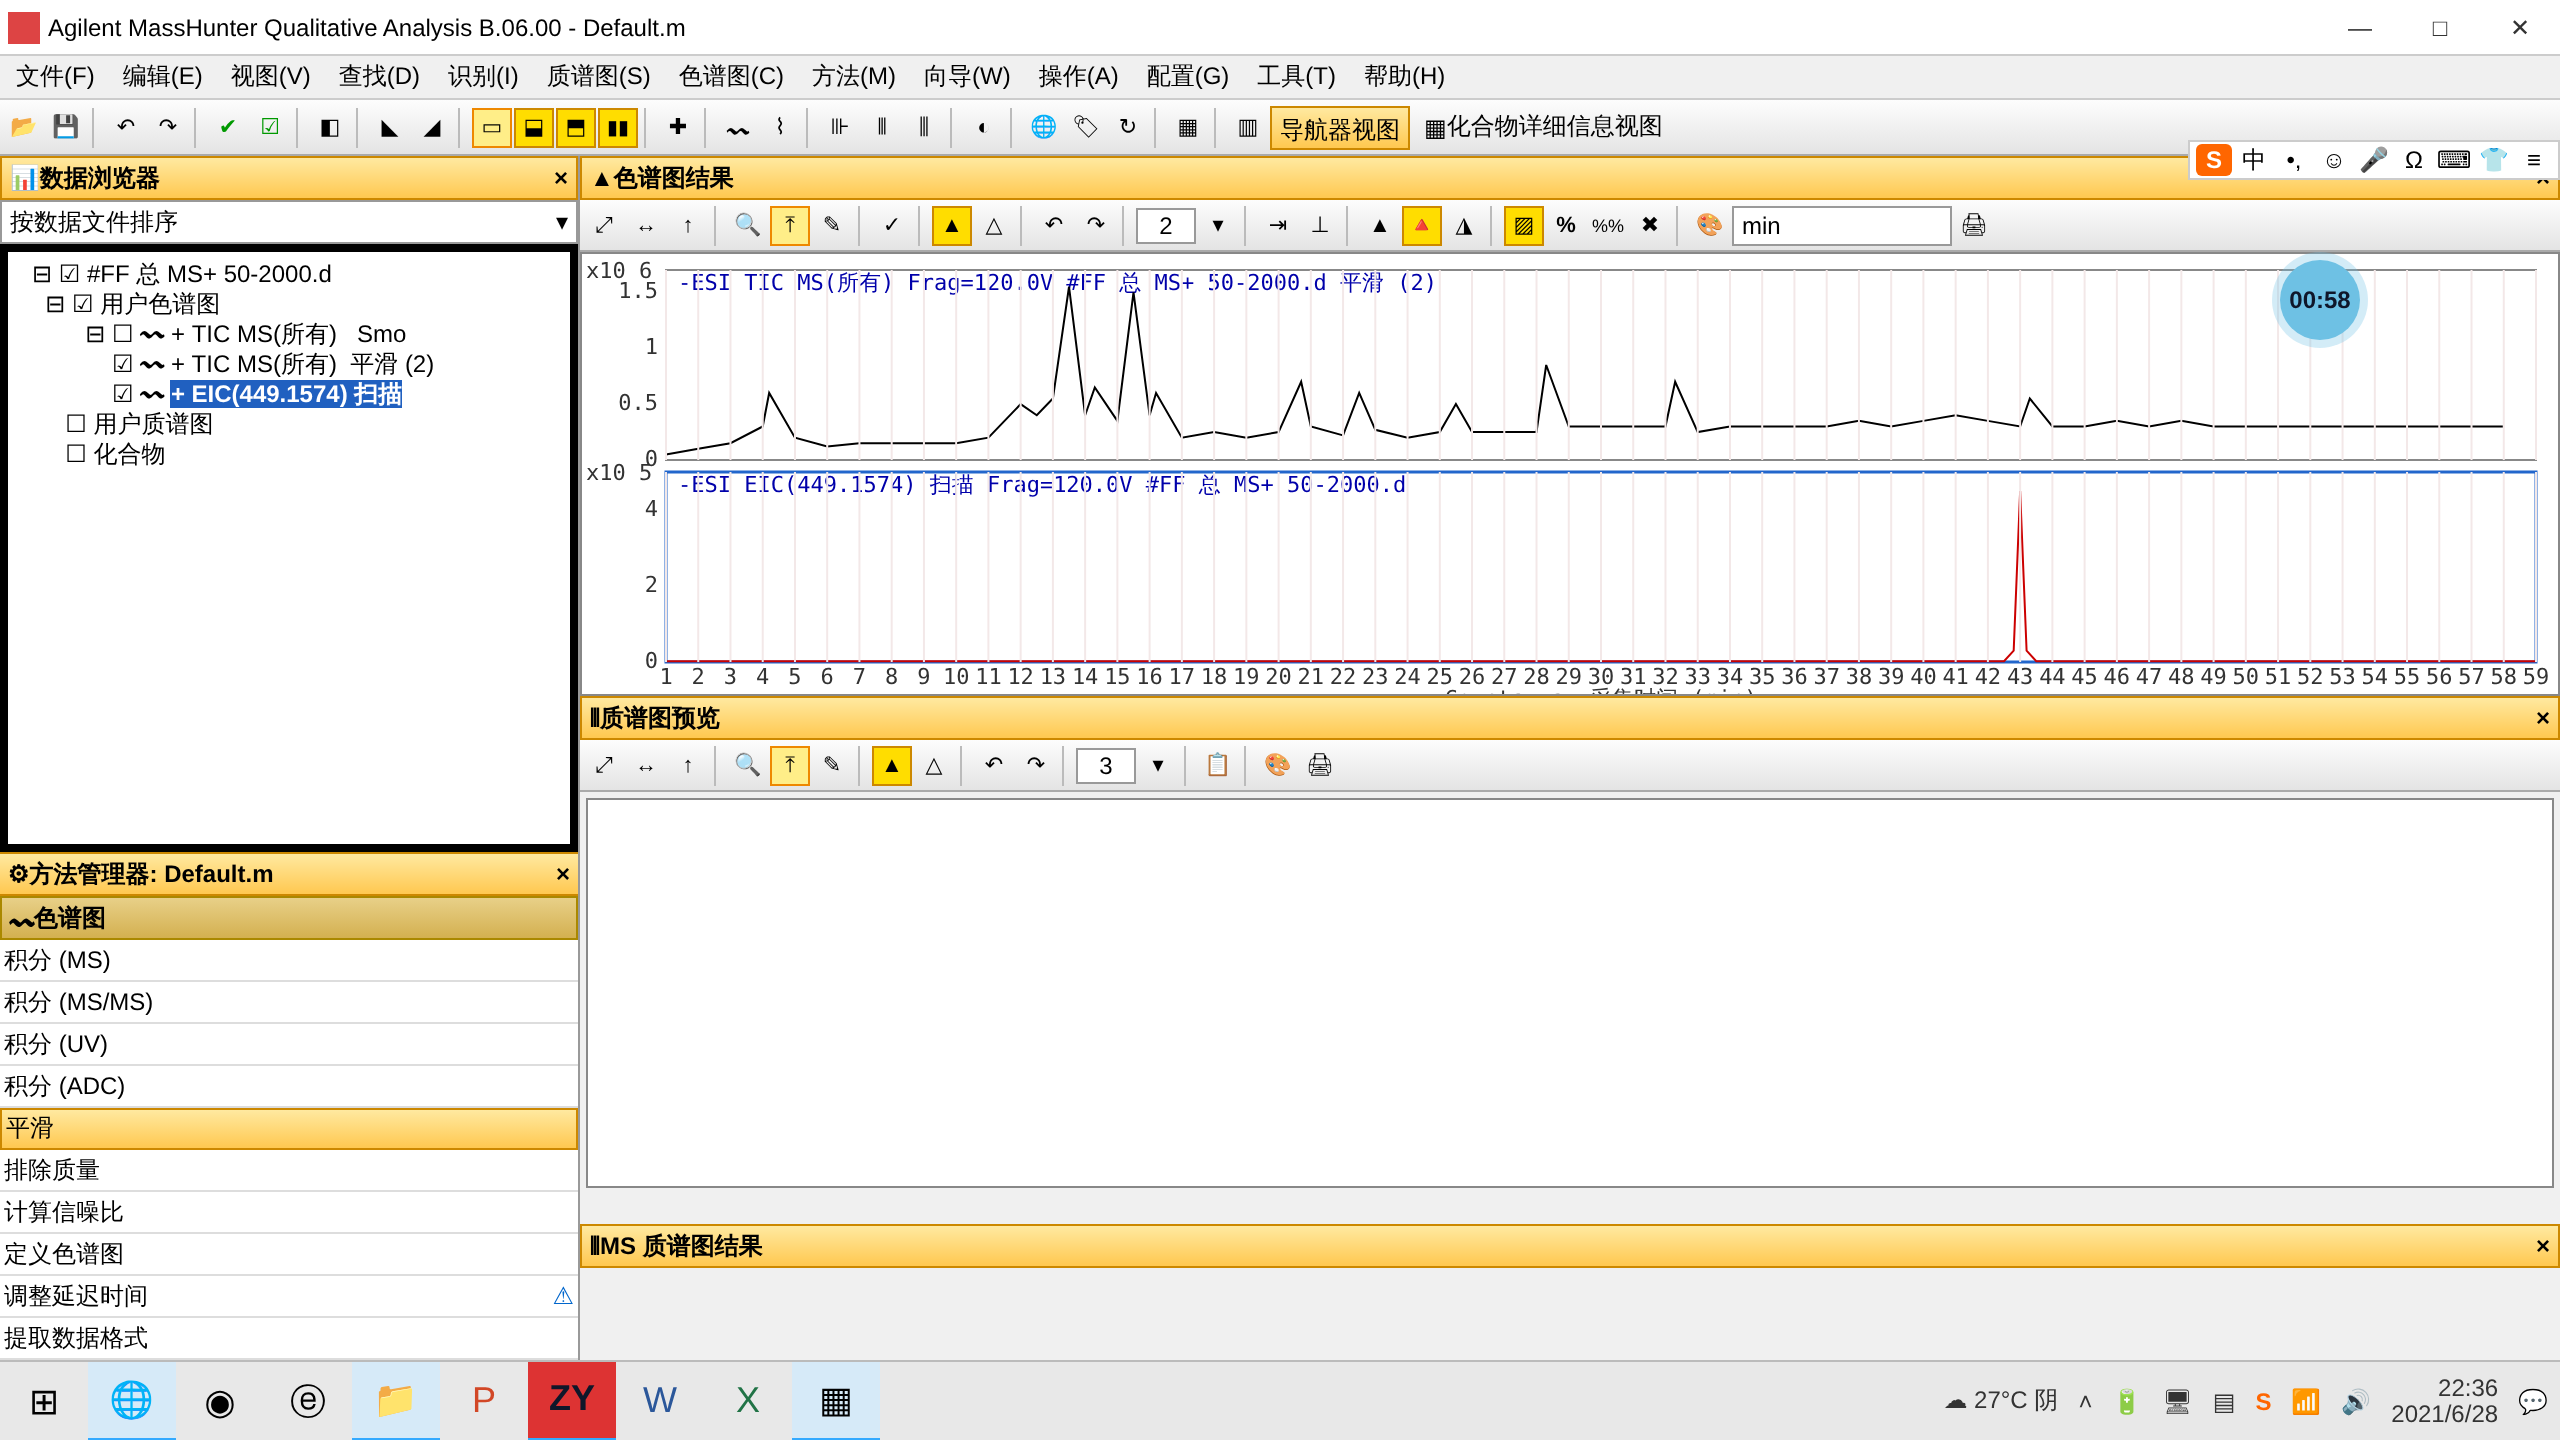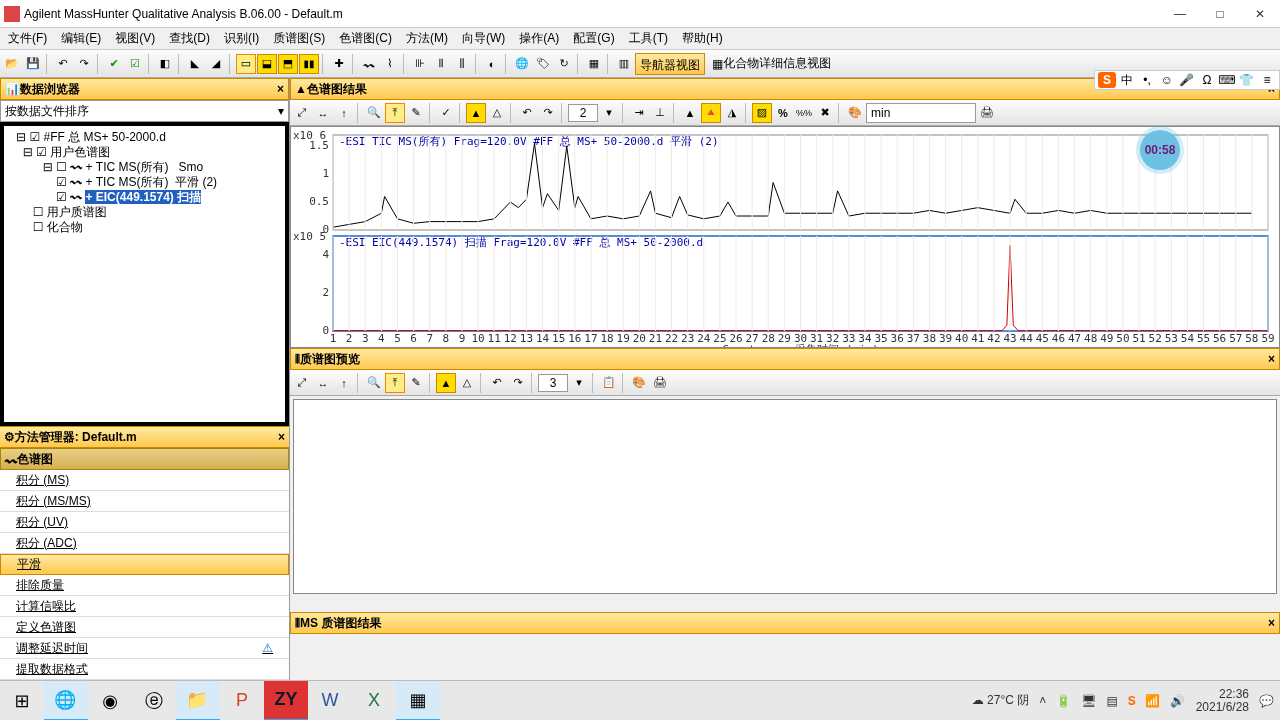--- a/index.html
+++ b/index.html
@@ -23,39 +23,39 @@
 .panel-hdr .x { margin-left:auto; font-weight:bold; }
 .drop { height:22px; border:1px solid #999; background:#fff; padding:0 4px; display:flex; align-items:center;text-align:center; }
 .drop::after { content:"\25BE"; margin-left:auto; }
 .tree { flex:1; background:#fff; border:4px solid #000000; padding:4px 12px; font-family:"SimSun", monospace; font-size:12px; overflow:hidden; }
 .tree div { white-space:pre; line-height:15px; }
 .tree .sel { background:#2060c0; color:#ffffff;font-weight:bold; }
 .method-hdr { height:22px; background:linear-gradient(#ffe9a0,#ffc850); border-top:1px solid #c80; border-bottom:1px solid #c80; display:flex; align-items:center; padding:0 4px; font-weight:bold; }
 .method-hdr .x { margin-left:auto; }
 .section-hdr { height:22px; background:linear-gradient(#e8d088,#d4b050); border:1px solid #a80; padding:0 4px; display:flex; align-items:center; font-weight:bold; }
 .list { background:#fff; }
-.list .item { height:21px; border-bottom:1px solid #ddd; padding:0 16px; display:flex; align-items:center;text-decoration:underline; }
+.list .item { height:21px; border-bottom:1px solid #ddd; padding:0 2px; display:flex; align-items:center; }
 .list .item.sel { background:linear-gradient(#ffe9a0,#ffc850); border:1px solid #c80; }
 .list .item.warn::after { content:"\26A0"; margin-left:auto; color:#06c; }
 .rightcol { flex:1; display:flex; flex-direction:column; }
 .chartpanel { display:flex; flex-direction:column; }
 .chart-hdr { height:22px; background:linear-gradient(#ffe9a0,#ffc850); border:1px solid #c80; display:flex; align-items:center; padding:0 4px; font-weight:bold; }
 .chart-hdr .x { margin-left:auto; }
 .chart-tb { height:26px; background:linear-gradient(#fdfdfd,#e4e4e4); border-bottom:1px solid #aaa; display:flex; align-items:center; padding:0 2px; gap:1px; }
 .num { width:30px; height:18px; border:1px solid #999; background:#fff; text-align:center; }
 .unit { width:110px; height:20px; border:1px solid #999; background:#fff; padding:0 4px; display:flex; align-items:center; }
 .plots { flex:1; background:#fff; border:1px solid #888; position:relative; }
 svg { display:block; }
 .empty { background:#fff; border:1px solid #888; margin:3px; }
 .taskbar { position:absolute; bottom:0; left:0; right:0; height:40px; background:#e8e8e8; border-top:1px solid #bbb; display:flex; align-items:center; }
 .taskbar .tbicon { width:44px; height:40px; display:flex; align-items:center; justify-content:center; font-size:18px; }
 .taskbar .tbicon.active { border-bottom:2px solid #3af; background:#d6eaf8; }
 .tray { margin-left:auto; display:flex; align-items:center; gap:10px; padding-right:6px; font-size:11px; color:#333; }
 .clock { text-align:right; line-height:13px; font-size:11px; }
-.badge { position:absolute; right:100px; top:130px; width:40px; height:40px; border-radius:50%; background:#6ec1e4; color:#701a75; display:flex; align-items:center; justify-content:center; font-weight:bold; box-shadow:0 0 0 4px rgba(110,193,228,.3); }
+.badge { position:absolute; right:100px; top:130px; width:40px; height:40px; border-radius:50%; background:#6ec1e4; color:#0f172a; display:flex; align-items:center; justify-content:center; font-weight:bold; box-shadow:0 0 0 4px rgba(110,193,228,.3); }
 .sogou { position:absolute; right:0; top:70px; height:20px; display:flex; gap:2px; align-items:center; padding:0 3px; background:#fff; border:1px solid #ccc; }
 .sogou .s { width:18px; height:16px; display:flex; align-items:center; justify-content:center; font-size:12px; }
 .sogou .so { background:#f60; color:#fff; border-radius:3px; font-weight:bold; }
 .axis-label { font-family:monospace; font-size:11px; fill:#333; }
 .chrom-title { font-family:monospace; font-size:11px; fill:#00a; }
 </style>
 </head>
 <body>
 
 <div class="titlebar">

